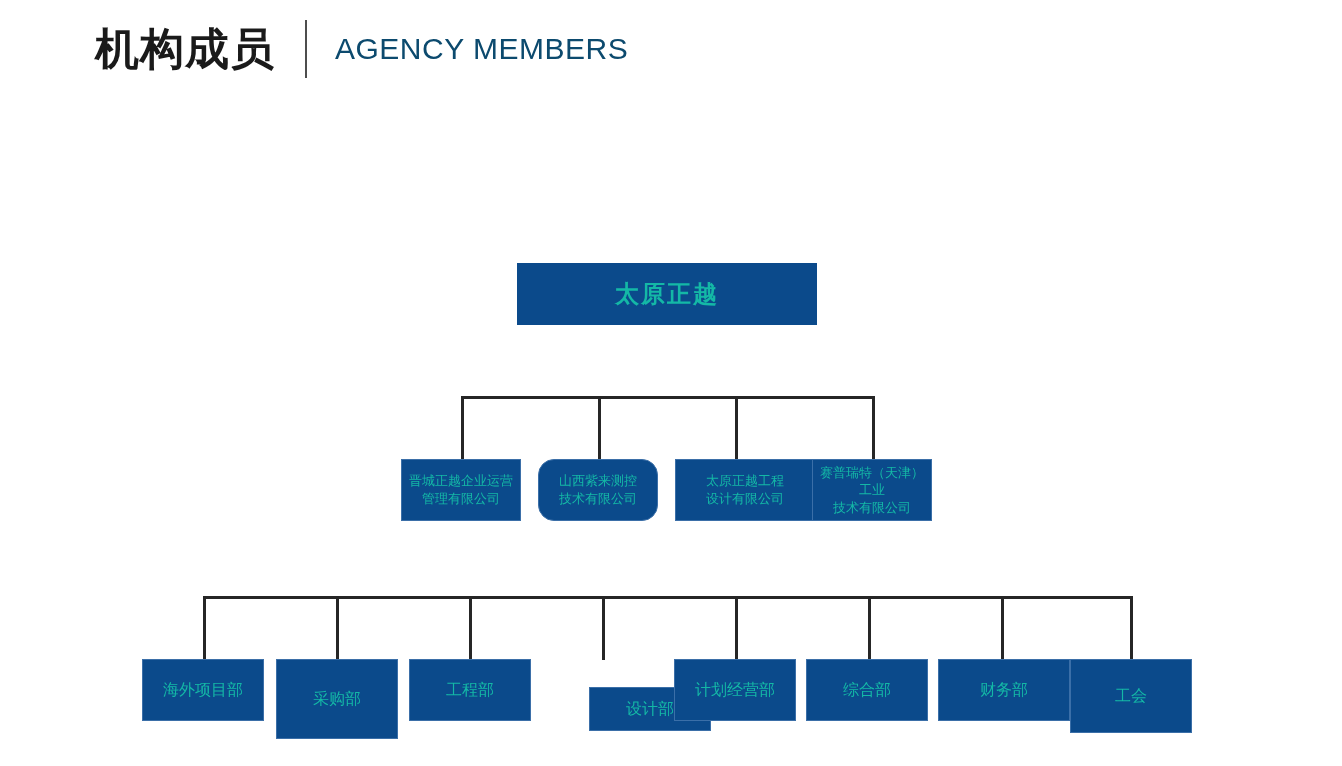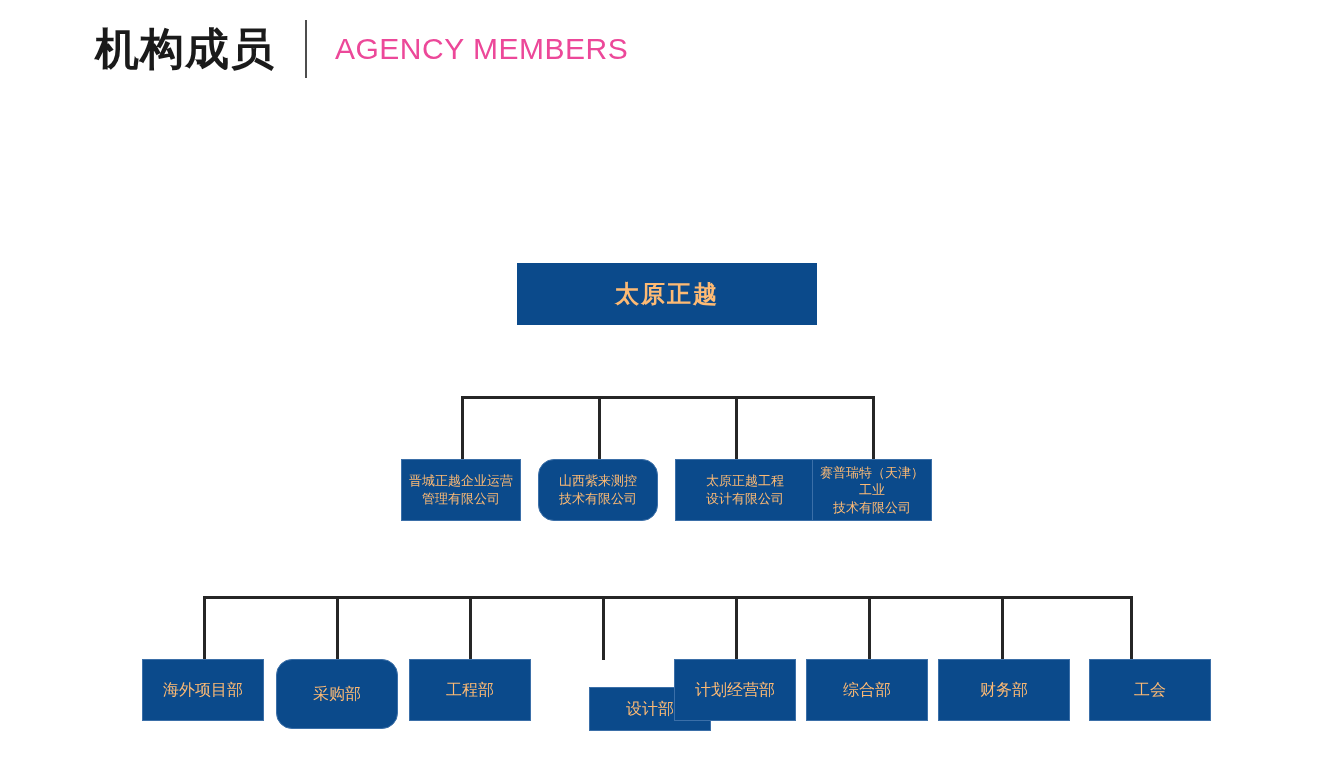--- a/index.html
+++ b/index.html
@@ -41,42 +41,42 @@
   .header-divider {
     width: 2px;
     height: 58px;
     background: #4d4d4d;
     margin-left: 30px;
     margin-right: 28px;
   }
   .header-en {
     font-size: 30px;
     font-weight: normal;
-    color: #ec4899;
+    color: #0c4a6e;
     letter-spacing: 0.5px;
     line-height: 1;
     white-space: nowrap;
     font-family: "Liberation Sans", "DejaVu Sans", sans-serif;
   }
 
   
   .chart {
     position: absolute;
     left: 0;
     top: 0;
     width: 1342px;
     height: 766px;
   }
 
   .node {
     position: absolute;
     box-sizing: border-box;
     background: #0b4a8b;
     border: 1px solid #3b6fa8;
-    color: #fdba74;
+    color: #14b8a6;
     display: flex;
     align-items: center;
     justify-content: center;
     text-align: center;
     line-height: 1.35;
     font-family: "Liberation Sans", "DejaVu Sans", sans-serif;
   }
   .node-root {
     font-size: 24px;
     font-weight: bold;
@@ -156,22 +156,22 @@
     <div class="line-v" style="left:203px; top:596px; height:64px;"></div>
     <div class="line-v" style="left:336px; top:596px; height:64px;"></div>
     <div class="line-v" style="left:469px; top:596px; height:64px;"></div>
     <div class="line-v" style="left:602px; top:596px; height:64px;"></div>
     <div class="line-v" style="left:735px; top:596px; height:64px;"></div>
     <div class="line-v" style="left:868px; top:596px; height:64px;"></div>
     <div class="line-v" style="left:1001px; top:596px; height:64px;"></div>
     <div class="line-v" style="left:1130px; top:596px; height:64px;"></div>
 
     <div class="node node-l3" style="left:142px; top:659px; width:122px; height:62px;">海外项目部</div>
-    <div class="node node-l3" style="left:276px; top:659px; width:122px; height:70px;border-radius:16px;">采购部</div>
+    <div class="node node-l3" style="left:276px; top:659px; width:122px; height:80px;">采购部</div>
     <div class="node node-l3" style="left:409px; top:659px; width:122px; height:62px;">工程部</div>
     <div class="node node-l3" style="left:541px; top:687px; width:122px; height:44px;margin-left:48px;">设计部</div>
     <div class="node node-l3" style="left:674px; top:659px; width:122px; height:62px;">计划经营部</div>
     <div class="node node-l3" style="left:806px; top:659px; width:122px; height:62px;">综合部</div>
     <div class="node node-l3" style="left:938px; top:659px; width:132px; height:62px;">财务部</div>
-    <div class="node node-l3" style="left:1070px; top:659px; width:122px; height:62px;margin-left:19px;">工会</div>
+    <div class="node node-l3" style="left:1070px; top:659px; width:122px; height:74px;">工会</div>
 
   </div>
 </div>
 
 </body></html>

